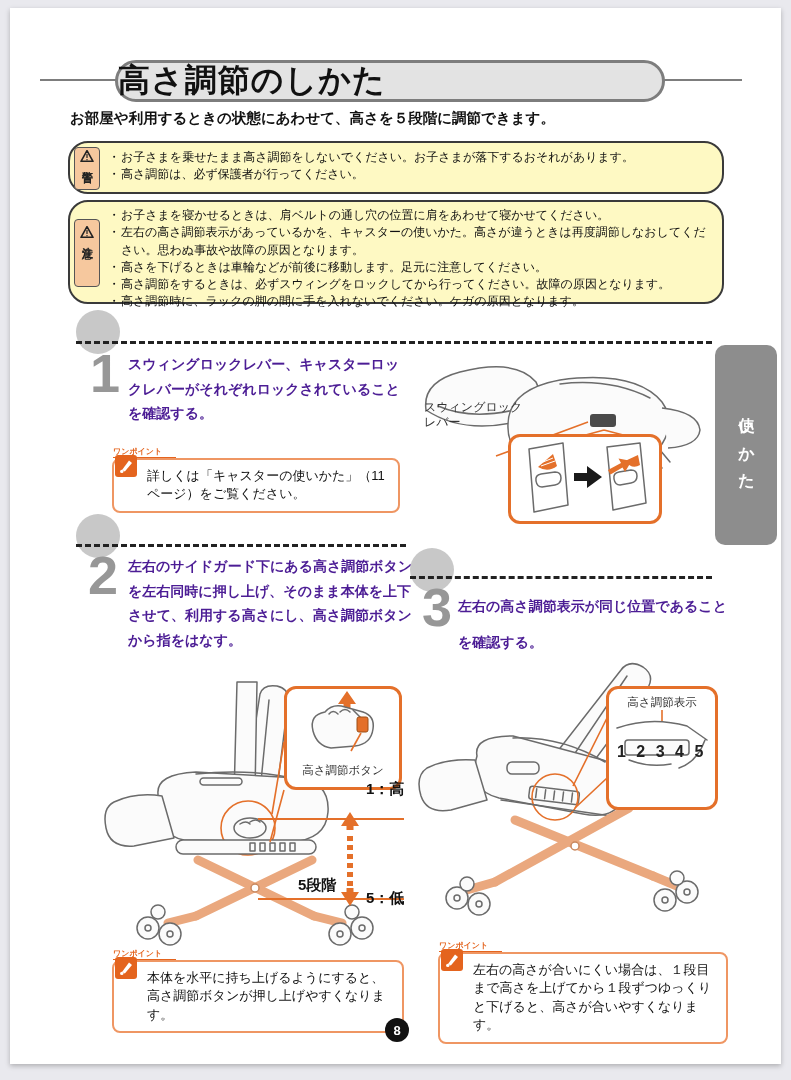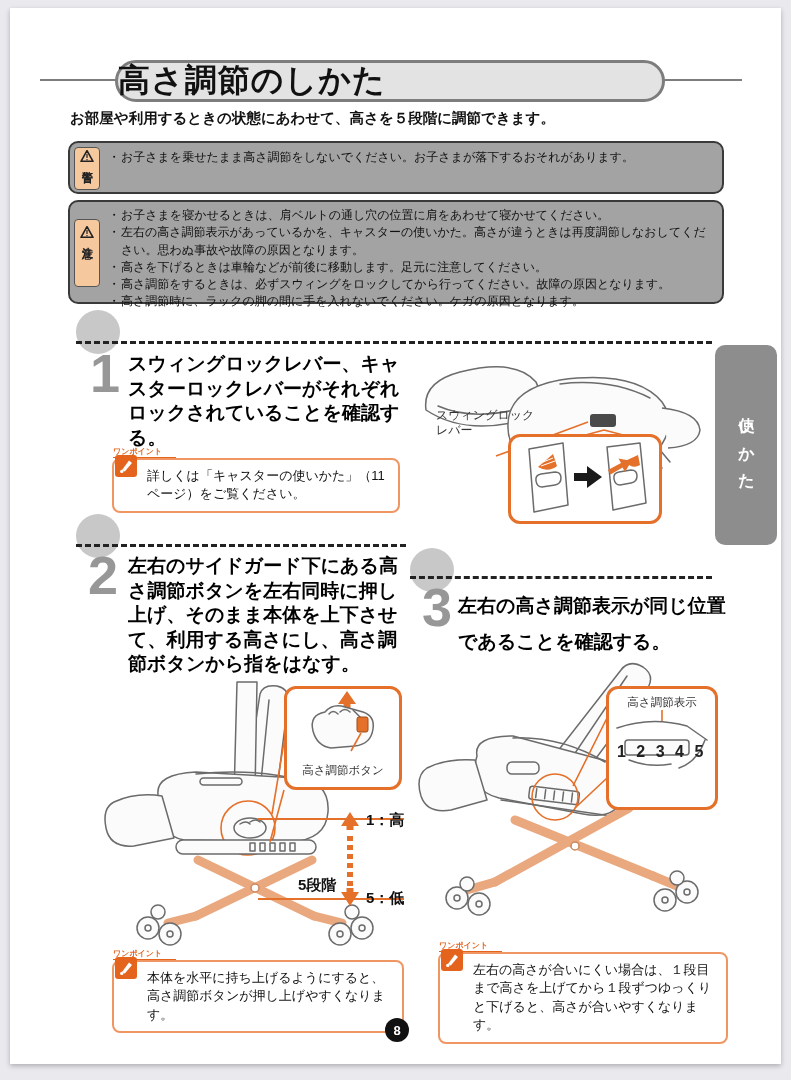--- a/index.html
+++ b/index.html
@@ -9,32 +9,32 @@
   #sheet { position:absolute; left:10px; top:8px; width:771px; height:1056px; background:#ffffff; box-shadow:0 2px 5px rgba(0,0,0,.25); }
 
   
   .banner { border:3px solid #7d7d7d; background:#e3e3e3; border-radius:24px; display:flex; align-items:center; }
   .banner-title { font-size:32px; font-weight:bold; color:#111; letter-spacing:1px; }
   .banner-line { height:2px; background:#7d7d7d; }
 
   .subtitle { font-size:14.5px; font-weight:bold; color:#111; }
 
   
-  .alert-box { border:2px solid #3a3a3a; border-radius:10px; background:#a3a3a3; }
+  .alert-box { border:2px solid #3a3a3a; border-radius:20px; background:#fef9c3; }
   .alert-tab { position:absolute; background:#f6c89e; border:1px solid #555; border-radius:4px; display:flex; flex-direction:column; align-items:center; padding-top:2px; }
   .alert-tab .vtxt { writing-mode:vertical-rl; text-orientation:upright; font-size:11px; font-weight:bold; color:#222; line-height:1; letter-spacing:1px; }
   .alert-items { position:absolute; left:38px; top:6px; right:10px; }
   .bullet { position:relative; padding-left:13px; font-size:12px; line-height:1.44; color:#111; font-weight:500; }
   .bullet::before { content:"・"; position:absolute; left:0; top:0; }
 
   
   .step-circle { border-radius:50%; background:#c8c8c8; }
   .step-dash { border-top:3px dashed #222; }
   .step-num { font-size:54px; font-weight:bold; color:#979797; line-height:1; }
-  .step-text { font-size:19px; font-weight:bold; color:#000000; line-height:24.5px; letter-spacing:0; }
+  .step-text { font-size:14px; font-weight:bold; color:#4c1d95; line-height:24.5px; letter-spacing:0; }
 
   
   .note { position:absolute; }
   .note-box { border:2px solid #ef9663; border-radius:8px; background:#fff; padding:7px 8px 7px 33px; font-size:13px; line-height:1.42; color:#111; }
   .note-label { position:absolute; left:1px; top:-11px; font-size:8px; font-weight:bold; color:#e4641e; border-bottom:1px solid #e4641e; padding-right:14px; line-height:1.2; }
   .note-icon { position:absolute; left:3px; top:-3px; width:22px; height:22px; }
 
   
   .callout { border:3px solid #e4702a; border-radius:12px; background:#fff; }
   .callout-label { font-size:11.5px; font-weight:normal; color:#333; text-align:center; }
@@ -72,20 +72,21 @@
       <div class="alert-tab" style="left:4px; top:4px; width:26px; height:43px;">
         <svg width="14" height="12" viewBox="0 0 20 18">
           <path d="M10 1 L19 17 H1 Z" fill="none" stroke="#222" stroke-width="2.4" stroke-linejoin="round"></path>
           <rect x="9.1" y="6" width="1.8" height="6" fill="#222"></rect>
             <rect x="9.1" y="13.6" width="1.8" height="1.8" fill="#222"></rect>
         </svg>
         <span class="vtxt">警告</span>
       </div>
       <div class="alert-items">
         <div class="bullet">お子さまを乗せたまま高さ調節をしないでください。お子さまが落下するおそれがあります。</div>
+        <div class="bullet">高さ調節は、必ず保護者が行ってください。</div>
       </div>
     </div>
 
     <div class="abs alert-box" style="left:58px; top:192px; width:656px; height:104px;">
       <div class="alert-tab" style="left:4px; top:17px; width:26px; height:68px; padding-top:6px;">
         <svg width="14" height="12" viewBox="0 0 20 18">
           <path d="M10 1 L19 17 H1 Z" fill="none" stroke="#222" stroke-width="2.4" stroke-linejoin="round"></path>
           <rect x="9.1" y="6" width="1.8" height="6" fill="#222"></rect>
             <rect x="9.1" y="13.6" width="1.8" height="1.8" fill="#222"></rect>
         </svg>
@@ -124,21 +125,21 @@
       <path class="ln" d="M120,98 L240,98"></path>
       <rect x="130" y="100" width="7" height="6" class="ln"></rect>
         <rect x="146" y="100" width="7" height="6" class="ln"></rect>
         <rect x="162" y="100" width="7" height="6" class="ln"></rect>
         <rect x="178" y="100" width="7" height="6" class="ln"></rect>
       <rect x="182" y="66" width="26" height="13" rx="3" fill="#4a4a4a"></rect>
       <path class="ln" d="M244,102 L254,120 M252,102 L262,114 M136,114 L130,128 M212,114 L220,130"></path>
       <path class="oln" d="M88,108 L180,74"></path>
       <path class="oln" d="M196,82 L152,94 M196,82 L242,94"></path>
     </svg>
-    <div class="abs illus-label" style="left:414px; top:400px;margin-left:12px;">
+    <div class="abs illus-label" style="left:414px; top:392px;">
       <div>スウィングロック</div>
       <div>レバー</div>
     </div>
     <div class="abs callout" style="left:498px; top:426px; width:154px; height:90px;">
       <svg width="148" height="84" viewBox="0 0 148 84">
         <path class="ln" d="M18,12 L52,6 L57,68 L23,75 Z"></path>
         <path class="ln" d="M25,44 Q24,38 30,37 L44,35 Q50,35 50,41 Q50,47 44,48 L31,50 Q26,50 25,44 Z"></path>
         <path class="orange" d="M27,30 L42,17 L46,29 Q37,36 27,30 Z"></path>
         <path d="M32,25 L42,21 M30,29 L44,24" stroke="#fff" stroke-width="1" fill="none"></path>
         <path d="M63,36 h13 v-7 l15,11 -15,11 v-7 h-13 Z" fill="#1a1a1a"></path>
@@ -205,21 +206,21 @@
     <svg class="abs" style="left:326px; top:804px;" width="28" height="94" viewBox="0 0 28 94">
       <path class="orange" d="M14,0 l9,14 h-5.5 v4 h-7 v-4 h-5.5 Z"></path>
       <path class="orange" d="M14,94 l9,-14 h-5.5 v-4 h-7 v4 h-5.5 Z"></path>
       <rect x="11" y="24" width="6" height="5" class="orange"></rect>
         <rect x="11" y="33" width="6" height="5" class="orange"></rect>
       <rect x="11" y="42" width="6" height="5" class="orange"></rect>
         <rect x="11" y="51" width="6" height="5" class="orange"></rect>
       <rect x="11" y="60" width="6" height="5" class="orange"></rect>
         <rect x="11" y="69" width="6" height="5" class="orange"></rect>
     </svg>
-    <div class="abs scale-label" style="left:356px; top:803px;">1：高</div>
+    <div class="abs scale-label" style="left:356px; top:772px;">1：高</div>
     <div class="abs scale-label" style="left:288px; top:868px;">5段階</div>
     <div class="abs scale-label" style="left:356px; top:881px;">5：低</div>
 
     <div class="note" style="left:102px; top:952px; width:292px; position:absolute;">
       <div class="note-label">ワンポイント</div>
       <svg class="note-icon" viewBox="0 0 22 22">
         <rect width="22" height="22" rx="3" fill="#e4641e"></rect>
         <path d="M7 15 L14 5.5 L17 8 L9.8 16.5 Z" fill="#fff"></path>
           <circle cx="6.8" cy="16.4" r="1.7" fill="#fff"></circle>
       </svg>

